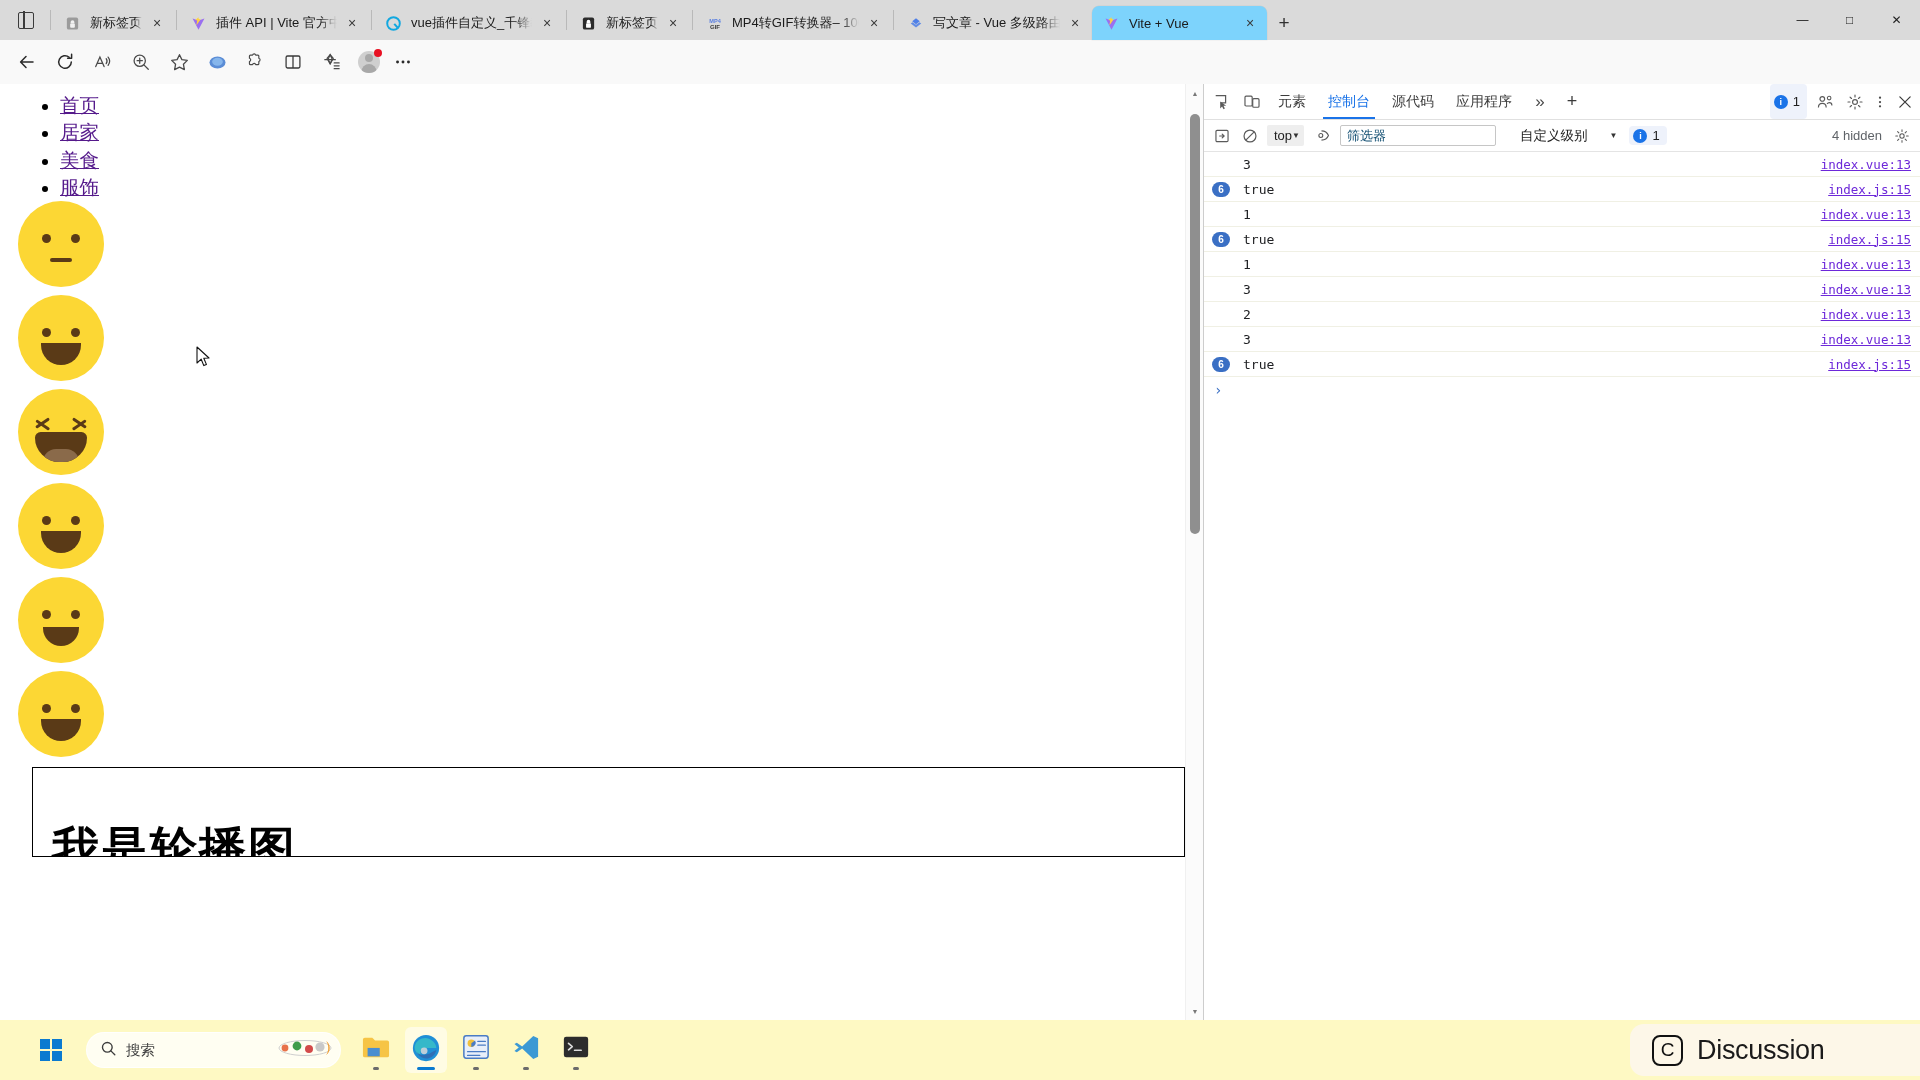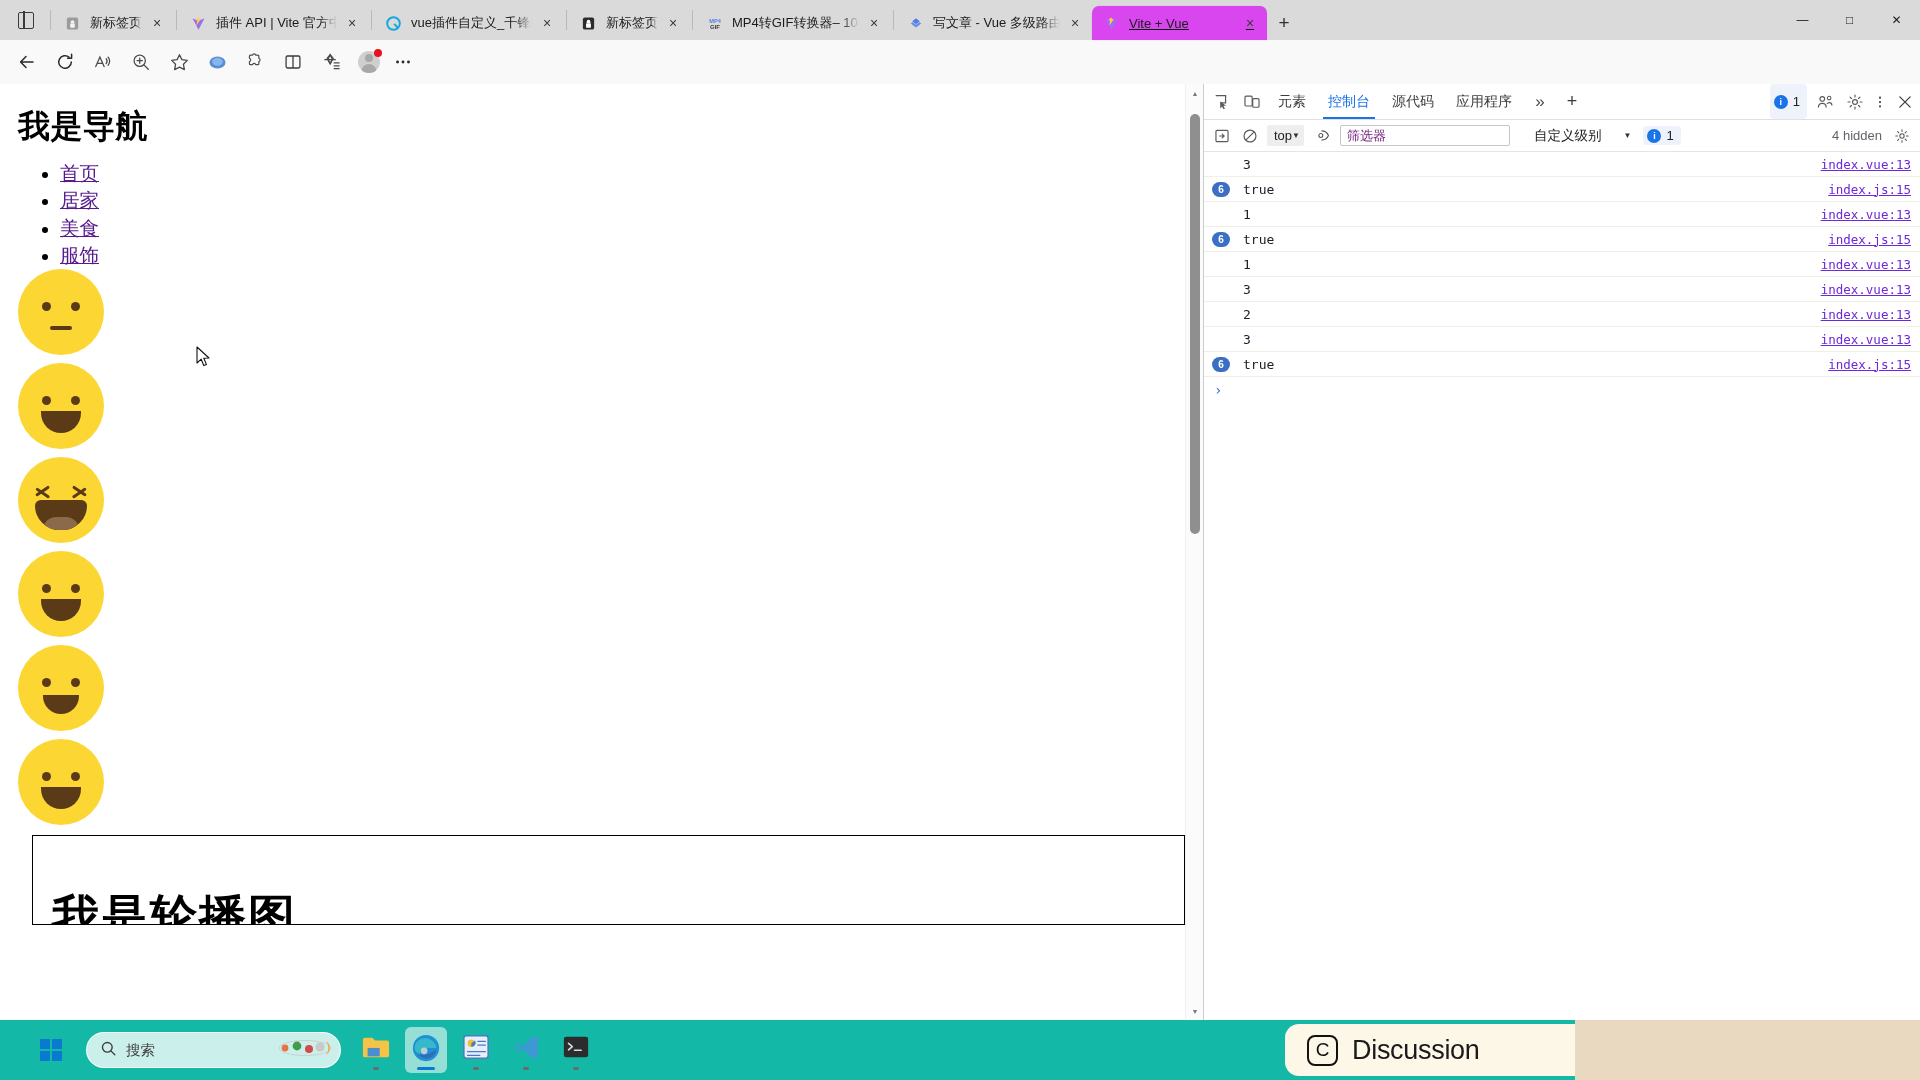--- a/index.html
+++ b/index.html
@@ -45,23 +45,22 @@
     height: 34px; margin-bottom: 0;
     display: flex; align-items: center;
     padding: 0 6px 0 11px;
     border-radius: 7px 7px 0 0;
     max-width: 240px; min-width: 60px;
     position: relative;
     cursor: default;
   }
   .tab.inactive { background: transparent; }
   .tab.active {
-    background: #d946ef;
+    background: #7dd3fc;
     box-shadow: 0 0 0 0.5px rgba(0,0,0,.06);
-    text-decoration: underline;
   }
   .tab-favicon {
     width: 17px; height: 17px; flex: 0 0 17px;
     margin-right: 9px;
     display: flex; align-items: center; justify-content: center;
     font-size: 11px; line-height: 1;
   }
   .tab-title {
     font-size: 13px; color: #1b1b1b;
     white-space: nowrap; overflow: hidden;
@@ -325,23 +324,23 @@
     color: #5a5a5a; flex: 0 0 26px;
   }
   .fb-select {
     height: 21px; display: flex; align-items: center;
     background: #eeeeee; border-radius: 2px;
     padding: 0 4px 0 7px; font-size: 13px; color: #202020;
     margin: 0 2px;
   }
   .caret { font-size: 8px; color: #333; }
   .fb-filterinput {
-    width: 170px; height: 21px;
+    width: 156px; height: 21px;
     border: 1px solid #c6c6c6; border-radius: 2px;
-    background: #fff; font-size: 13px; color: #701a75;
+    background: #fff; font-size: 13px; color: #0c4a6e;
     display: flex; align-items: center; padding: 0 6px;
     margin-left: 4px;
   }
   .fb-level {
     display: flex; align-items: center; gap: 22px;
     font-size: 13.5px; color: #202020; margin-left: 22px;
   }
   .fb-hidden { font-size: 13px; color: #5f6368; margin-left: auto; margin-right: 5px; }
 
   .dt-console {
@@ -371,22 +370,22 @@
     text-decoration: underline; flex: 0 0 auto;
   }
   .log-prompt {
     height: 26px; display: flex; align-items: center;
     padding-left: 10px; color: #3a6fc4; font-size: 14px;
   }
 
   
   .taskbar {
     position: absolute; left: 0; bottom: 0;
-    width: 1575px; height: 60px;
-    background: #14b8a6;
+    width: 1920px; height: 60px;
+    background: #fef9c3;
     display: flex; align-items: center;
     padding: 0 10px;
   }
   .tb-start {
     width: 42px; height: 42px; display: flex; align-items: center; justify-content: center;
     margin-left: 20px;
   }
   .win-logo { width: 22px; height: 22px; display: grid; grid-template-columns: 1fr 1fr; grid-gap: 2.5px; }
   .win-logo i { background: #0a7ad0; display: block; }
   .tb-search {
@@ -606,21 +605,20 @@
             <circle cx="17" cy="11" r="1.6" fill="#2a2a2a"></circle>
           </svg>
       </div>
     </div>
   </div>
 
   <div class="viewrow">
 
     <div class="page">
       <div class="page-inner">
-        <div class="pg-h1">我是导航</div>
 
         <ul class="pg-ul">
           <li><a class="pg-link" href="#">首页</a></li>
           <li><a class="pg-link" href="#">居家</a></li>
           <li><a class="pg-link" href="#">美食</a></li>
           <li><a class="pg-link" href="#">服饰</a></li>
         </ul>
 
 
         <div class="emoji-col">

